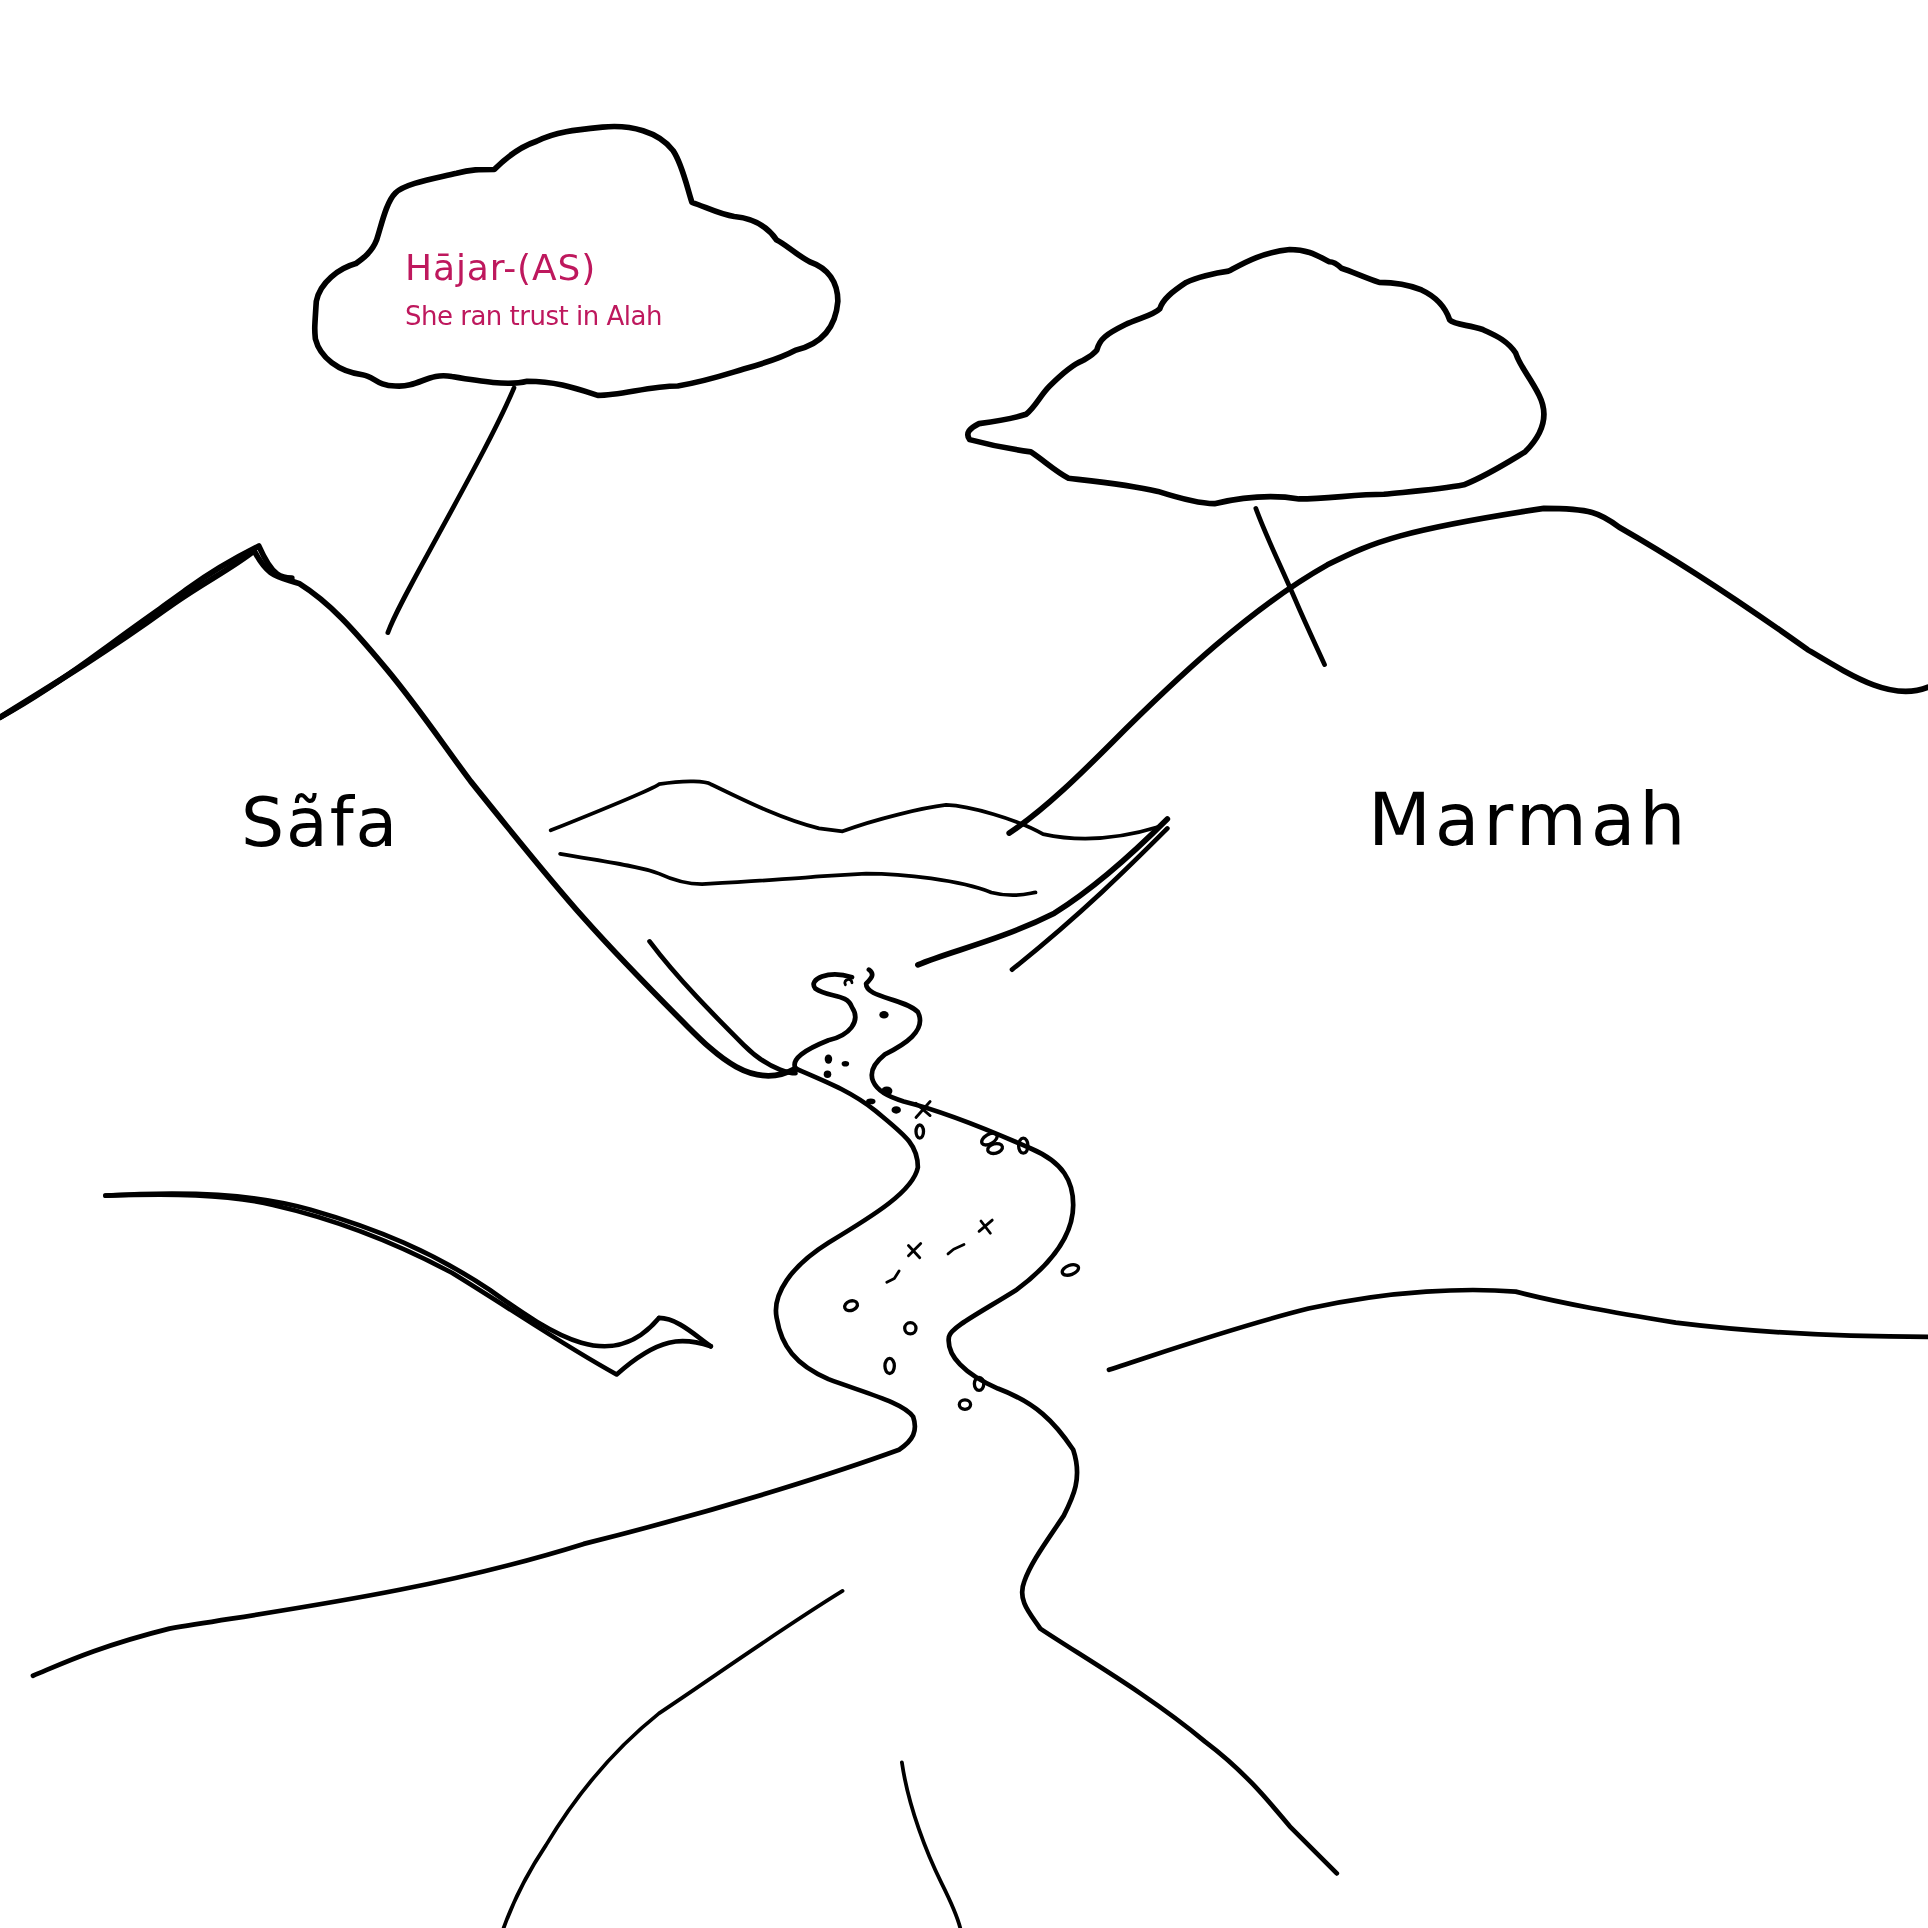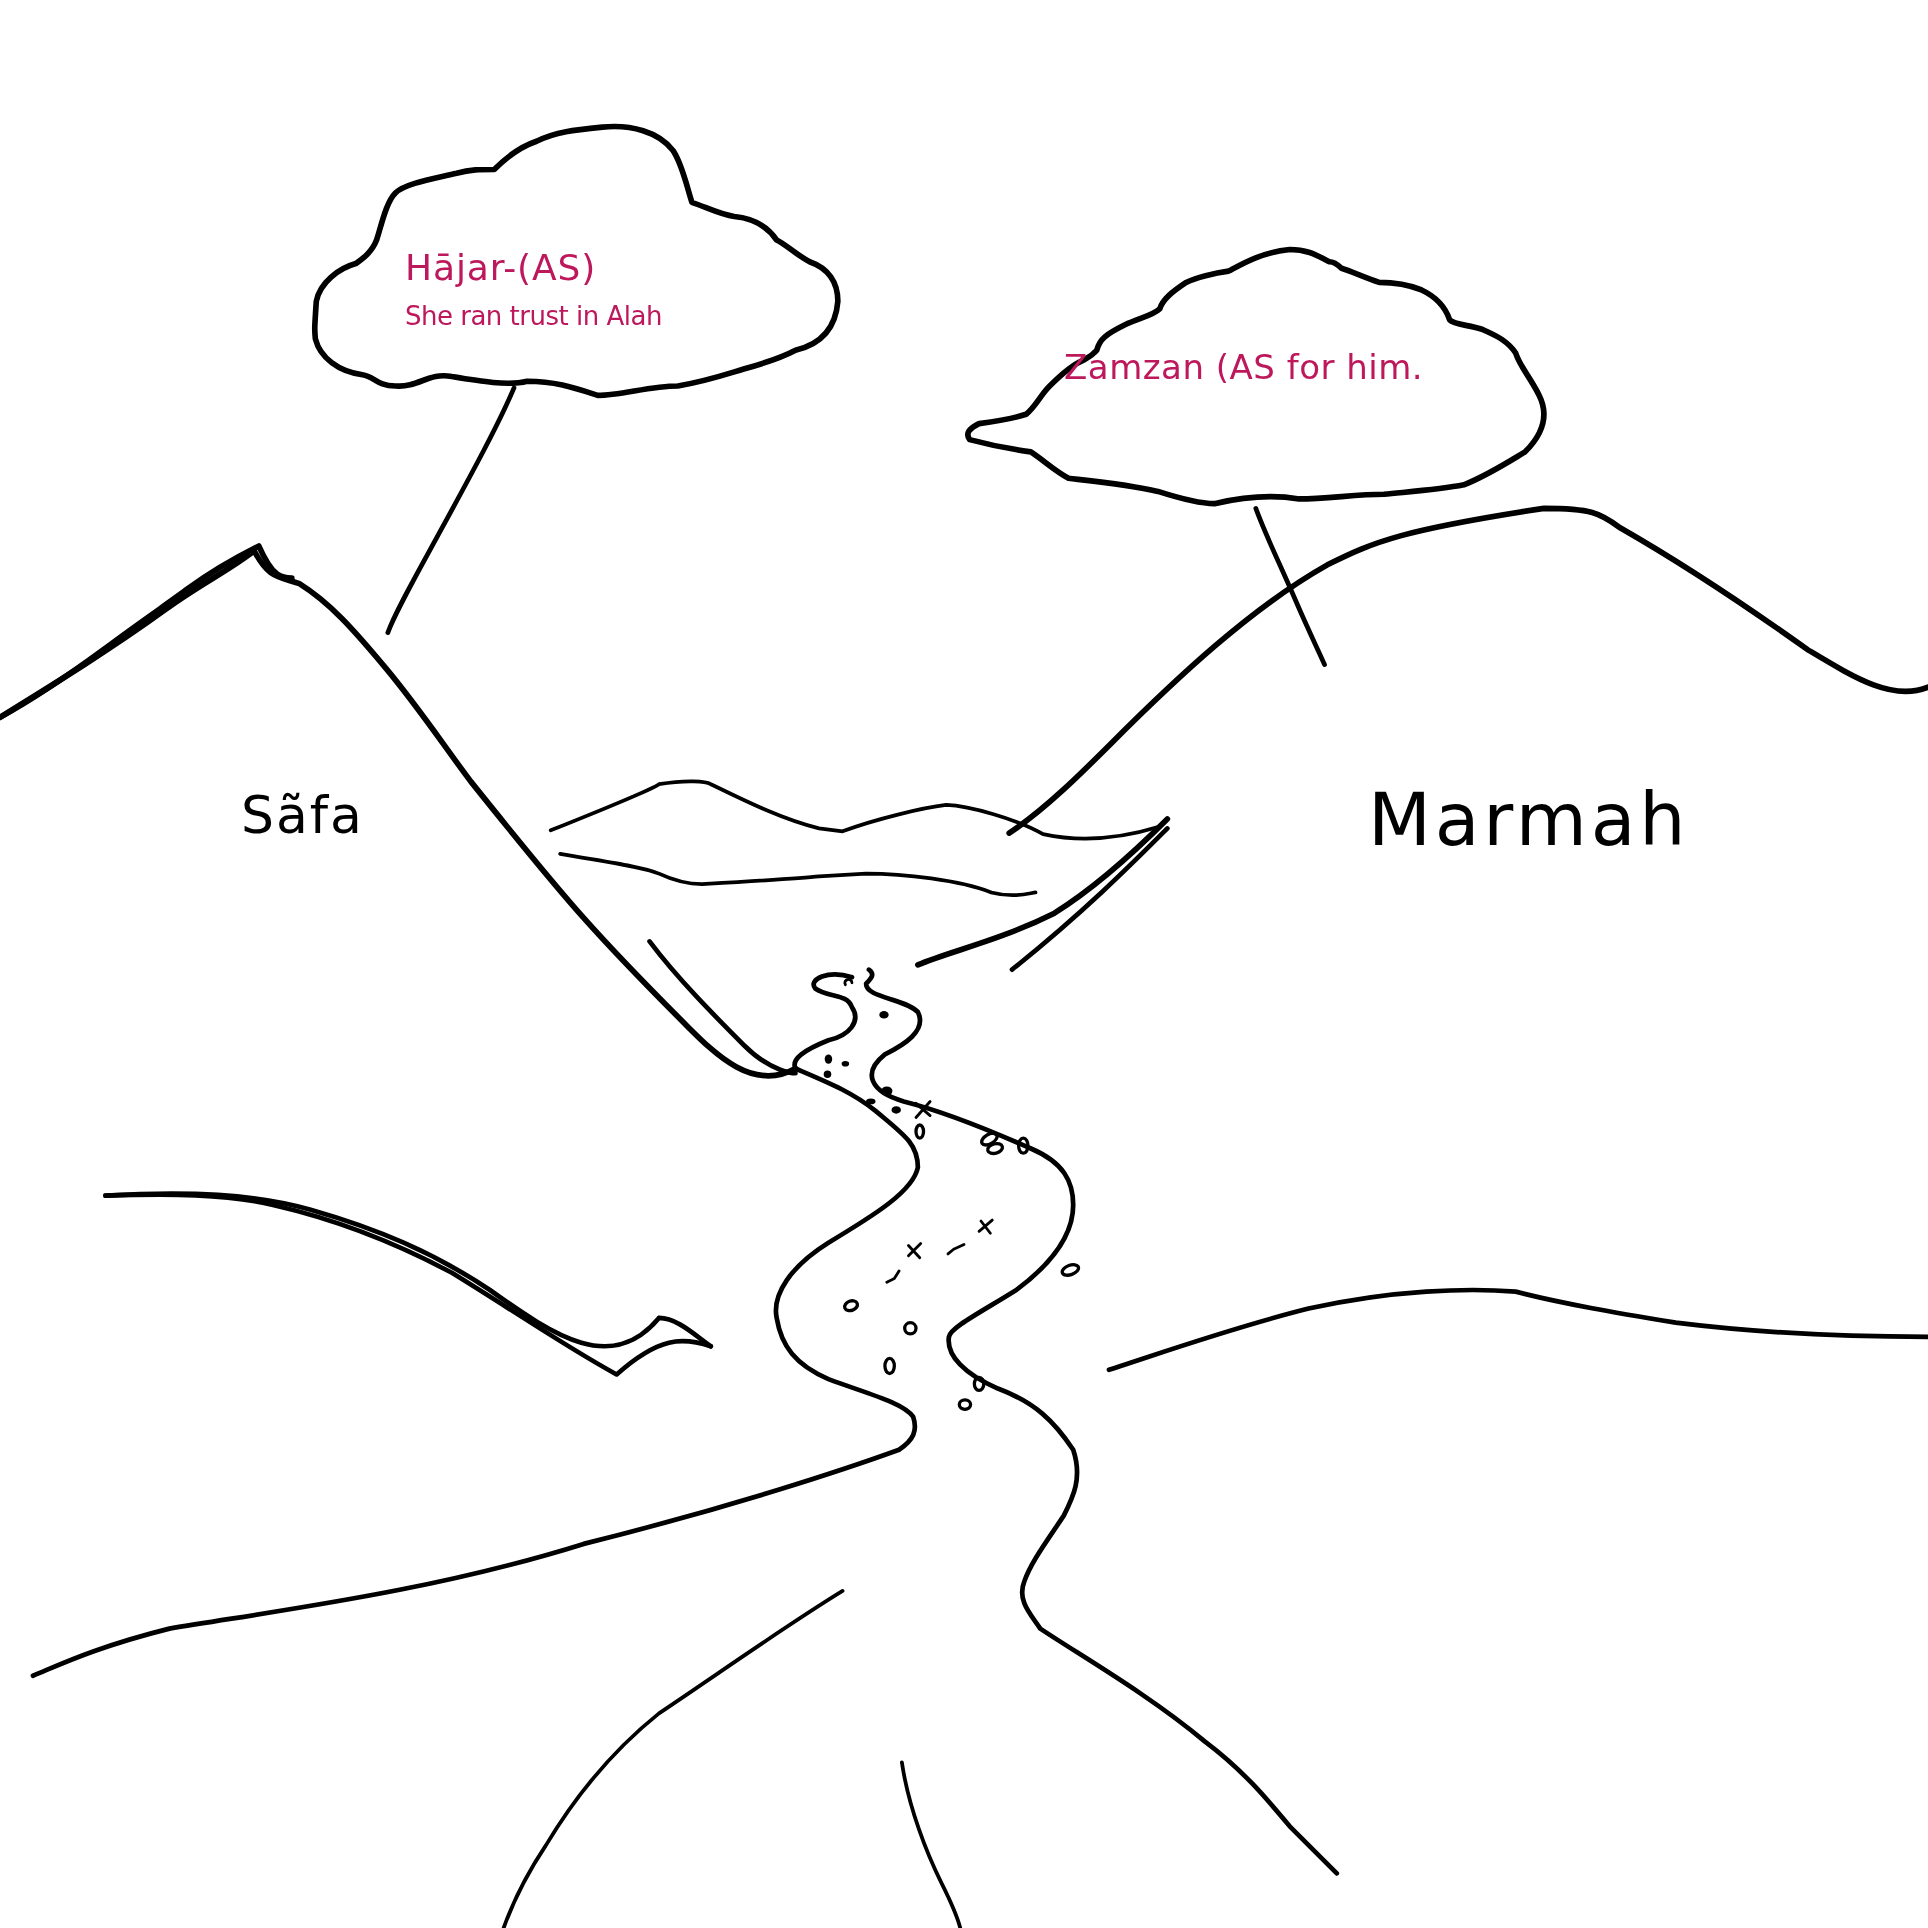--- a/index.html
+++ b/index.html
@@ -68,21 +68,21 @@
       letter-spacing: -0.5px;
     }
     .cloud2-line {
       font-size: 34px;
       letter-spacing: 0.5px;
       line-height: 53px;
     }
     .label-safa {
       left: 241px;
       top: 789px;
-      font-size: 52px;
+      font-size: 68px;
       letter-spacing: 1.9px;
     }
     .label-marmah {
       left: 1368px;
       top: 783px;
       font-size: 73px;
       letter-spacing: 3.8px;
     }
   </style>
 </head>
@@ -150,18 +150,17 @@
 
   <path class="ink w-mid" d="M1334,540 C1345,570 1360,600 1375,635 C1390,670 1400,690 1407,706"></path>
 </svg>
 
 <div class="cloud-text" style="left: 405px; top: 247px; width: 358px;">
   <div class="cloud1-title">Hājar-(AS)</div>
   <div class="cloud1-sub">She ran trust in Alah</div>
 </div>
 
 <div class="cloud-text" style="left: 1064px; top: 341px; width: 424px;">
-  <div class="cloud2-line">Zamzan (AS for him.</div>
 </div>
 
 <div class="txt label-safa">Sãfa</div>
 <div class="txt label-marmah">Marmah</div>
 
 
 </body></html>

